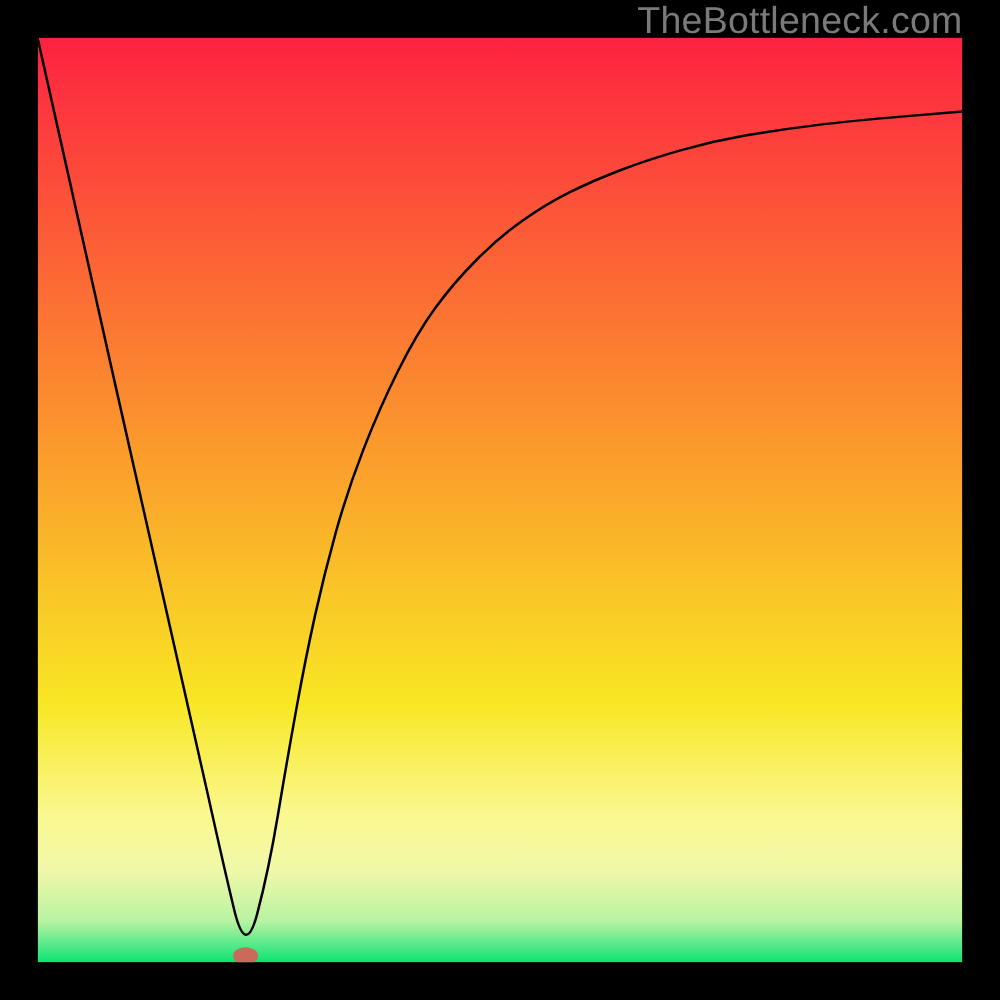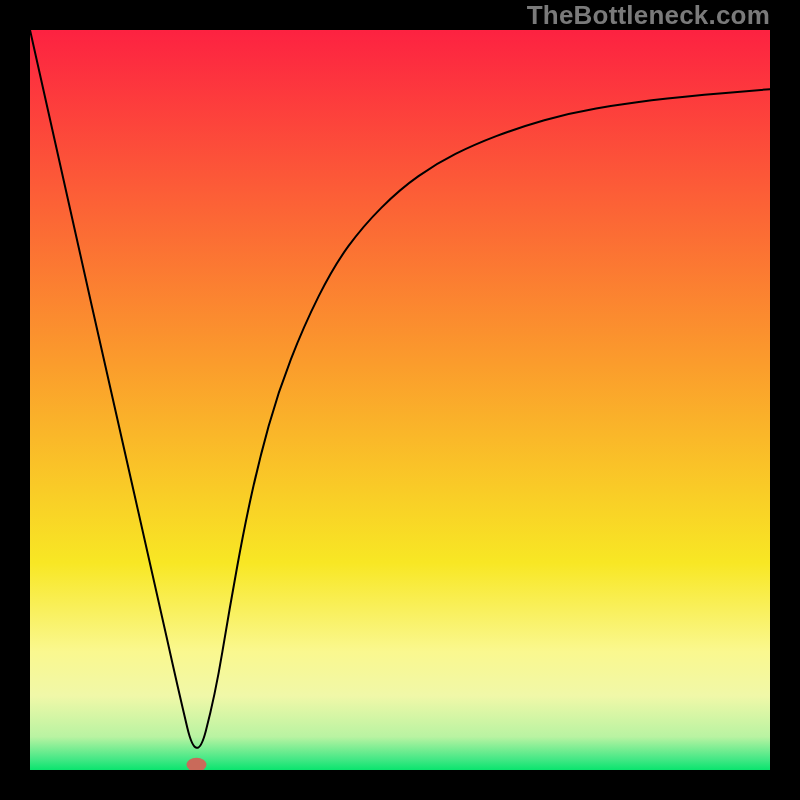--- a/index.html
+++ b/index.html
@@ -23,22 +23,22 @@
     top: 30px;
     width: 740px;
     height: 740px;
     overflow: hidden;
   }
   .watermark {
     position: absolute;
     top: 0;
     right: 30px;
     color: #7a7a7a;
-    font-size: 26px;
-    font-weight: 700;
+    font-size: 30px;
+    font-weight: 400;
     letter-spacing: 0.2px;
     user-select: none;
   }
   svg {
     display: block;
   }
 </style>
 </head>
 <body>
 

